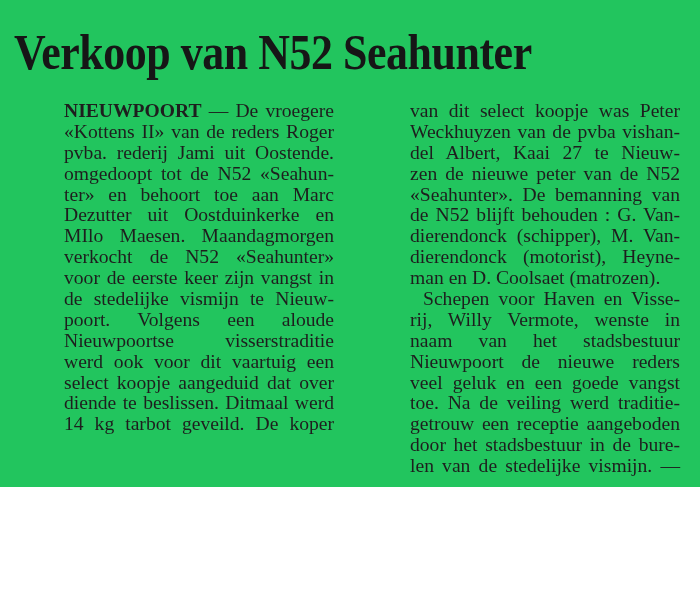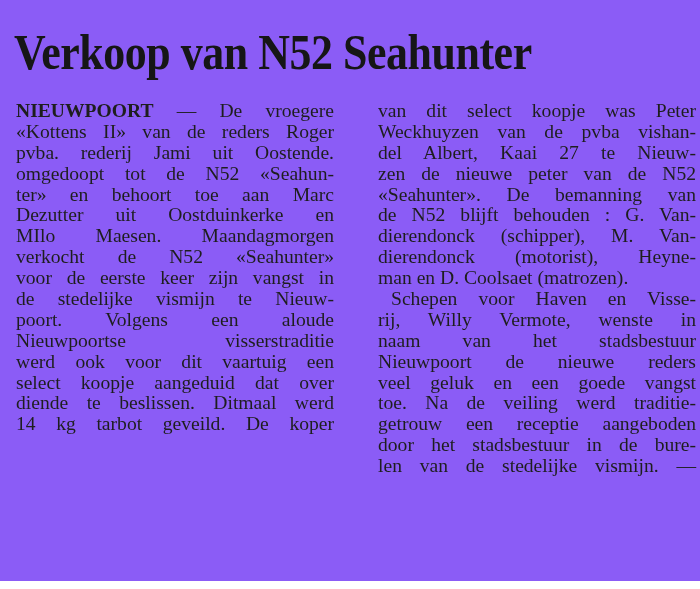--- a/index.html
+++ b/index.html
@@ -13,22 +13,22 @@
       overflow: hidden;
       position: relative;
       font-family: "Liberation Serif", "DejaVu Serif", serif;
       color: #1c1c1c;
     }
     .clipping {
       position: absolute;
       left: 0;
       top: 0;
       width: 700px;
-      height: 581px;
-      background: #8b5cf6;
+      height: 487px;
+      background: #22c55e;
     }
     .headline {
       position: absolute;
       left: 14px;
       top: 22px;
       margin: 0;
       font-family: "Liberation Serif", "DejaVu Serif", serif;
       font-weight: bold;
       font-size: 51px;
       line-height: 60px;
@@ -43,29 +43,30 @@
       top: 101px;
       font-size: 19.6px;
       line-height: 20.9px;
       color: #1e1e1e;
     }
     .col-left {
       left: 16px;
       width: 318px;
     }
     .col-right {
-      left: 378px;
+      left: 362px;
       width: 318px;
     }
     .line {
       display: block;
       white-space: nowrap;
       text-align: justify;
       text-align-last: justify;
       height: 20.9px;
+      margin-left: 48px;
     }
     .line.last {
       text-align-last: left;
     }
     .line.indent {
       padding-left: 13px;
     }
     .dateline {
       font-weight: bold;
     }

